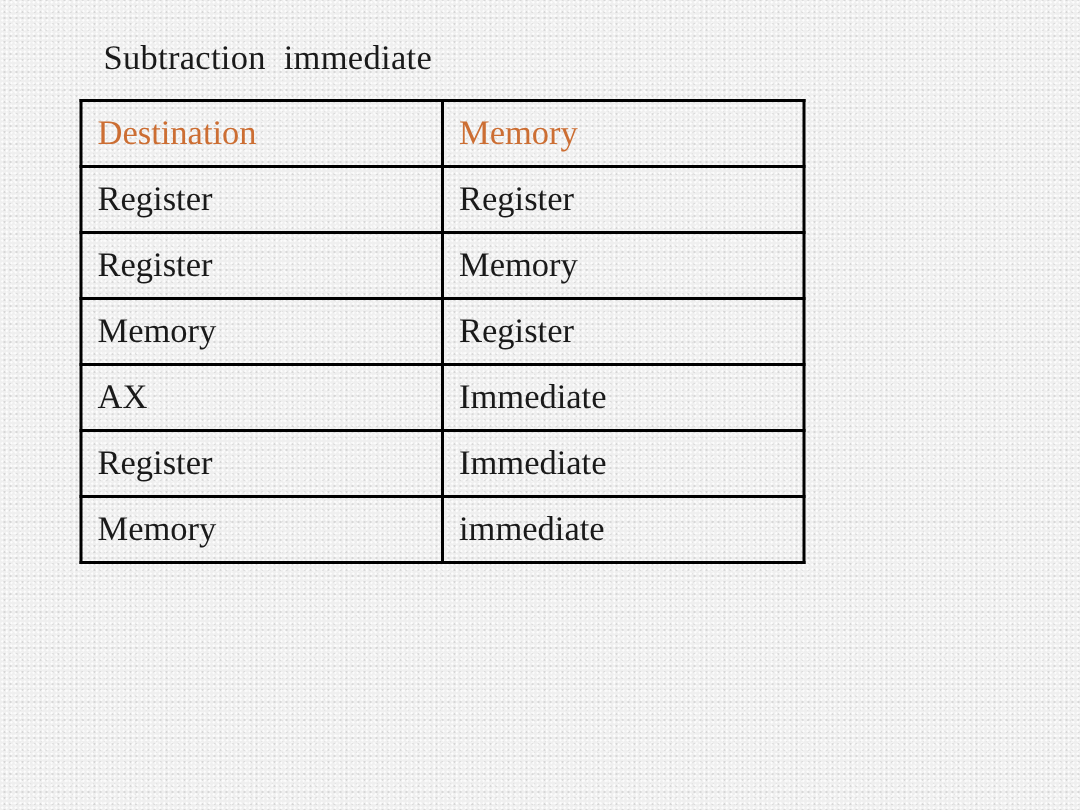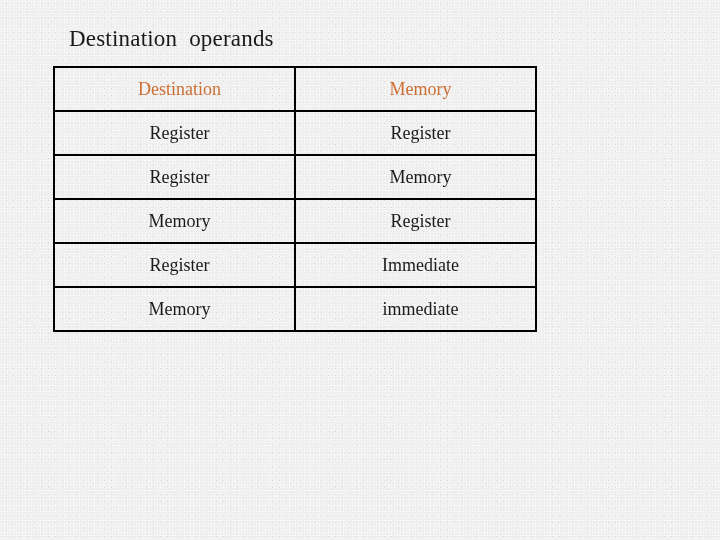--- a/index.html
+++ b/index.html
@@ -56,41 +56,41 @@
   }
 
   #operands-table col.col-destination { width: 241px; }
   #operands-table col.col-source { width: 241px; }
 
   #operands-table th,
   #operands-table td {
     border: 2px solid #000000;
     height: 42px;
     padding: 0 0 0 10px;
-    text-align: center;
+    text-align: left;
     vertical-align: middle;
     font-weight: normal;
-    font-size: 18px;
+    font-size: 23px;
     line-height: 26px;
     color: #1a1a1a;
     background: transparent;
     white-space: nowrap;
     overflow: hidden;
   }
 
   #operands-table th {
     color: #cc6e33;
   }
 </style>
 </head>
 <body>
 
 <div id="slide-canvas"></div>
 
-<div id="slide-title">Destination  operands</div>
+<div id="slide-title">Subtraction  immediate</div>
 
 <table id="operands-table">
   <colgroup>
     <col class="col-destination">
     <col class="col-source">
   </colgroup>
   <thead>
     <tr>
       <th>Destination</th>
       <th>Memory</th>
@@ -103,20 +103,24 @@
     </tr>
     <tr>
       <td>Register</td>
       <td>Memory</td>
     </tr>
     <tr>
       <td>Memory</td>
       <td>Register</td>
     </tr>
     <tr>
+      <td>AX</td>
+      <td>Immediate</td>
+    </tr>
+    <tr>
       <td>Register</td>
       <td>Immediate</td>
     </tr>
     <tr>
       <td>Memory</td>
       <td>immediate</td>
     </tr>
   </tbody>
 </table>
 

